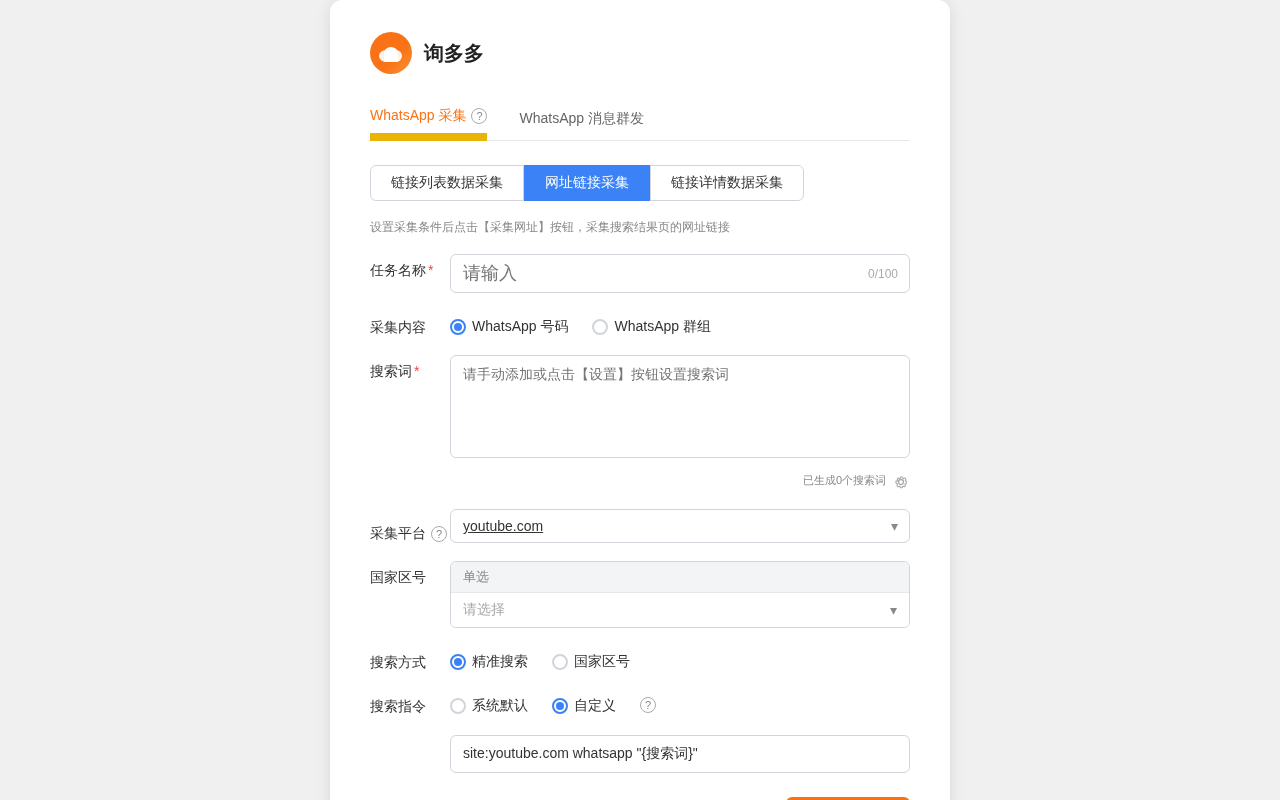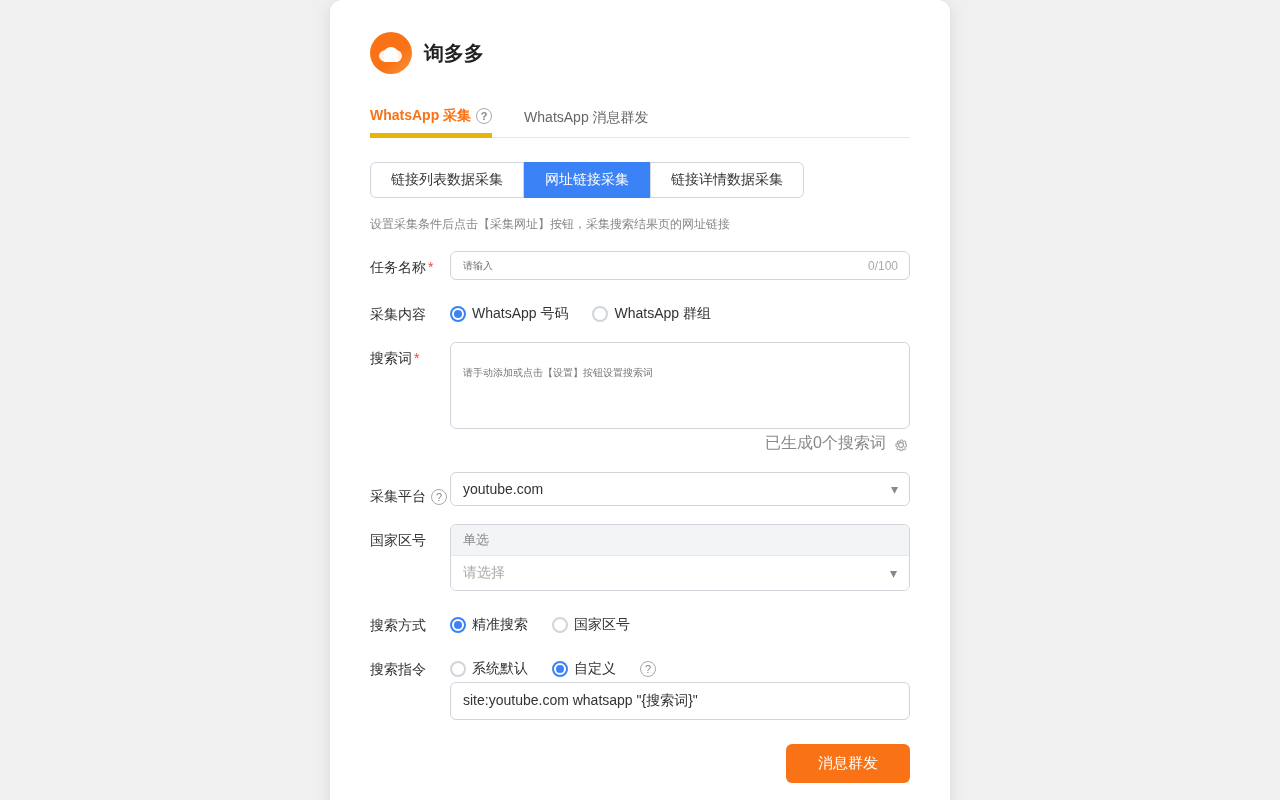--- a/index.html
+++ b/index.html
@@ -58,22 +58,22 @@
       color: #666;
       border-bottom: 2px solid transparent;
       display: flex;
       align-items: center;
       gap: 5px;
       position: relative;
       bottom: -1px;
     }
     .nav-tab.active {
       color: #f97316;
-      border-bottom: 5px solid #eab308;
-      font-weight: 700;
+      border-bottom: 8px solid #eab308;
+      font-weight: 400;
     }
     .btn-group {
       display: flex;
       gap: 0;
       margin-bottom: 18px;
     }
     .btn-group-item {
       padding: 8px 20px;
       border: 1px solid #d1d5db;
       background: #fff;
@@ -117,35 +117,34 @@
     }
     .input-wrapper {
       position: relative;
       width: 100%;
     }
     .input-wrapper input {
       width: 100%;
       border: 1px solid #d1d5db;
       border-radius: 6px;
       padding: 8px 52px 8px 12px;
-      font-size: 10px;
+      font-size: 18px;
       color: #333;
       outline: none;
     }
     .input-counter {
       position: absolute;
       right: 12px;
       top: 50%;
       transform: translateY(-50%);
       font-size: 12px;
       color: #aaa;
     }
     .radio-group {
       display: flex;
-      align-items: center;
       gap: 24px;
       padding-top: 7px;
     }
     .radio-item {
       display: flex;
       align-items: center;
       gap: 6px;
       cursor: pointer;
       font-size: 14px;
       color: #333;
@@ -171,35 +170,35 @@
       background: #3b82f6;
     }
     .textarea-wrapper {
       position: relative;
       width: 100%;
     }
     .textarea-wrapper textarea {
       width: 100%;
       border: 1px solid #d1d5db;
       border-radius: 6px;
-      padding: 23px 12px;
-      font-size: 10px;
+      padding: 10px 12px;
+      font-size: 14px;
       color: #333;
       resize: none;
-      height: 87px;
+      height: 103px;
       outline: none;
       font-family: inherit;
     }
     .textarea-footer {
       display: flex;
       justify-content: flex-end;
-      align-items: flex-end;
+      align-items: flex-start;
       gap: 6px;
-      margin-top: 1px;
-      font-size: 16px;
+      margin-top: 12px;
+      font-size: 11px;
       color: #888;
     }
     .gear-icon {
       width: 18px;
       height: 18px;
       display: inline-flex;
       align-items: center;
       justify-content: center;
       cursor: pointer;
       color: #aaa;
@@ -212,20 +211,21 @@
       width: 100%;
       border: 1px solid #d1d5db;
       border-radius: 6px;
       padding: 8px 36px 8px 12px;
       font-size: 14px;
       color: #333;
       outline: none;
       appearance: none;
       background: #fff;
       cursor: pointer;
+      text-decoration: underline;
     }
     .select-wrapper::after {
       content: '▾';
       position: absolute;
       right: 12px;
       top: 50%;
       transform: translateY(-50%);
       font-size: 14px;
       color: #888;
       pointer-events: none;
@@ -431,21 +431,21 @@
           <div class="radio-circle"></div>
           <span>国家区号</span>
         </label>
       </div>
     </div>
   </div>
 
   <div class="form-row">
     <div class="form-label">搜索指令</div>
     <div class="form-control">
-      <div class="radio-group" style="margin-bottom:4px;">
+      <div class="radio-group" style="margin-bottom:20px;">
         <label class="radio-item">
           <div class="radio-circle"></div>
           <span>系统默认</span>
         </label>
         <label class="radio-item">
           <div class="radio-circle checked">
               <span></span>
             </div>
           <span>自定义</span>
         </label>

